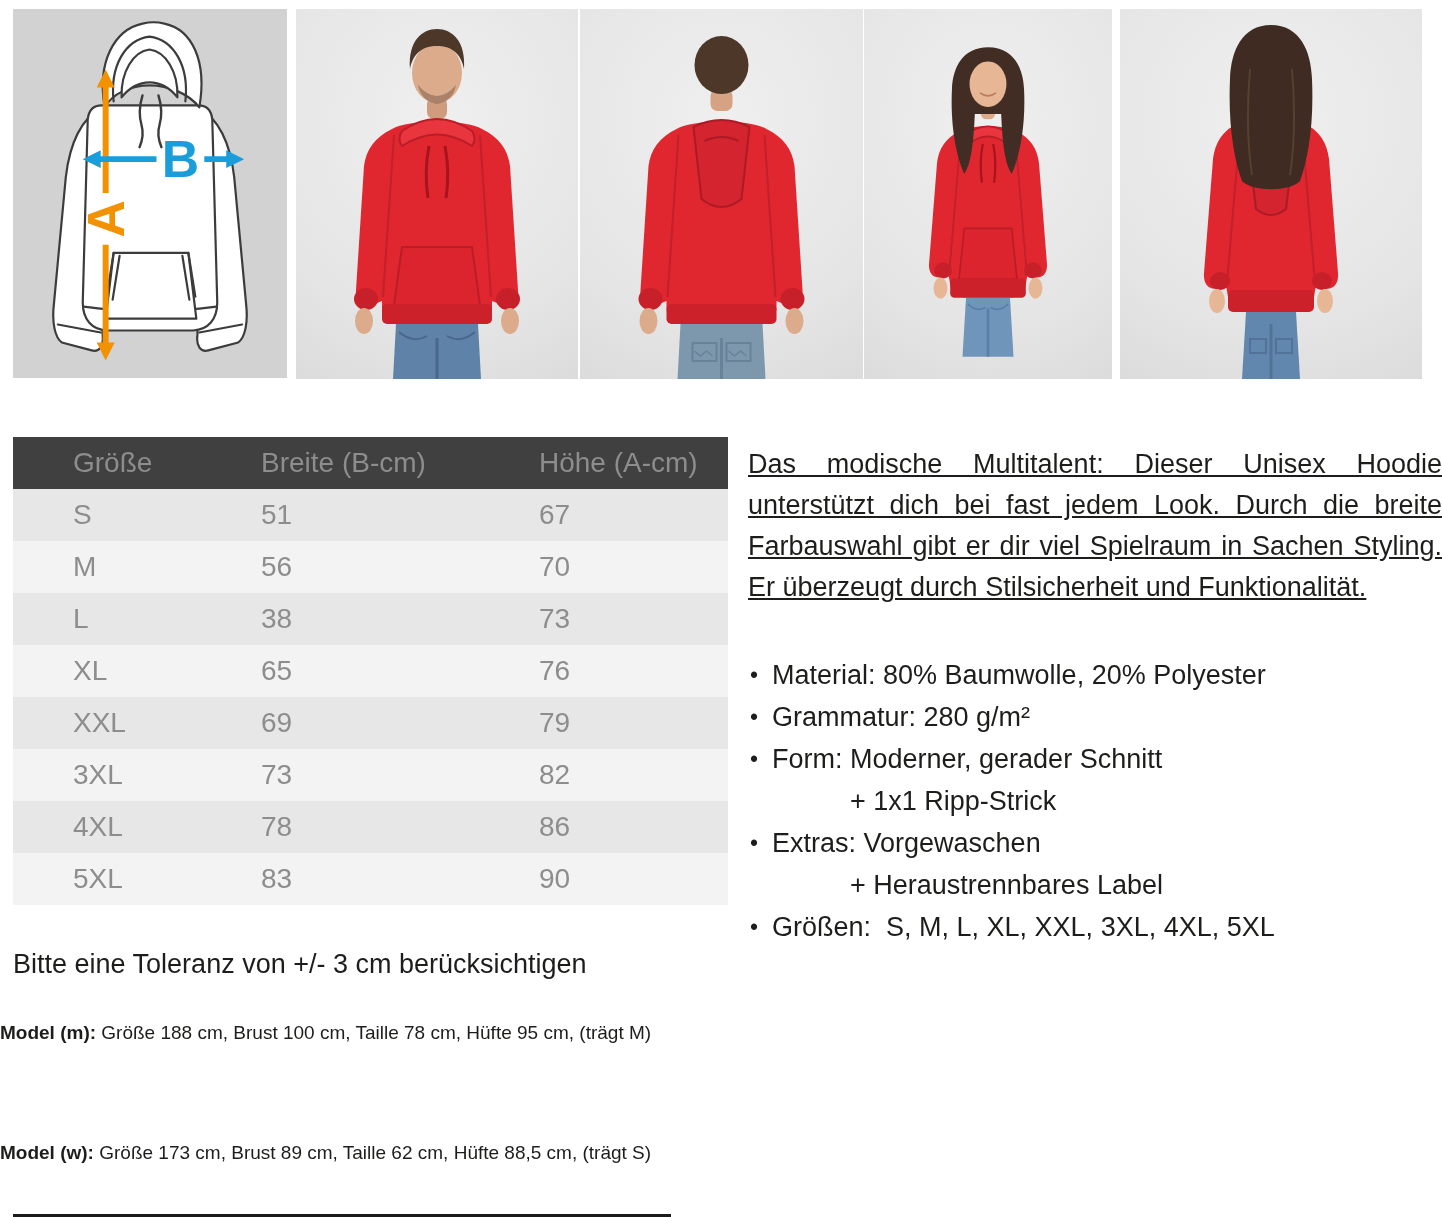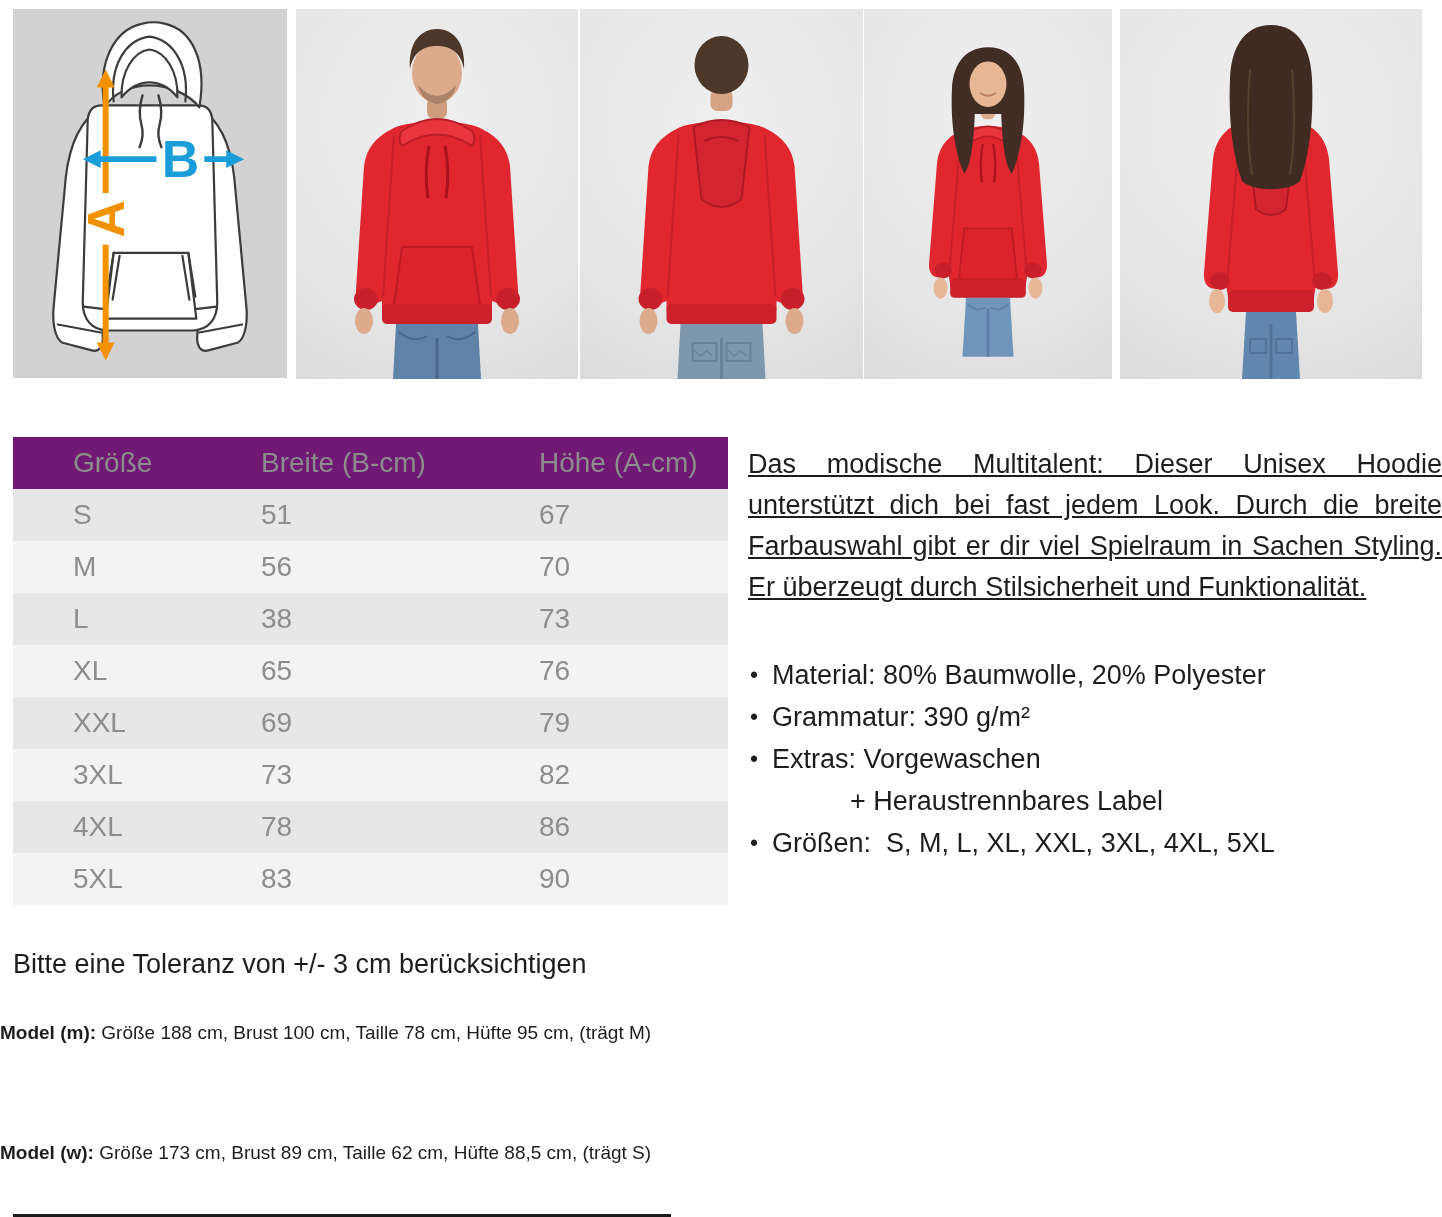--- a/index.html
+++ b/index.html
@@ -24,21 +24,21 @@
   .photo-3 { left:864px;  width:248px; }
   .photo-4 { left:1120px; width:302px; }
 
   
   .size-table-wrap { left:13px; top:437px; width:715px; }
   table.size-table { border-collapse:collapse; width:100%; }
   .size-table tr { height:52px; }
   .size-table th, .size-table td {
     font-weight:400; font-size:28px; color:#8d8d8d; text-align:left; vertical-align:middle;
   }
-  .size-table thead tr { background:#701a75; }
+  .size-table thead tr { background:#404040; }
   .size-table tbody tr:nth-child(odd)  { background:#e7e7e7; }
   .size-table tbody tr:nth-child(even) { background:#f3f3f3; }
   .size-table th:nth-child(1), .size-table td:nth-child(1) { width:232px; padding-left:60px; }
   .size-table th:nth-child(2), .size-table td:nth-child(2) { width:258px; padding-left:16px; }
   .size-table th:nth-child(3), .size-table td:nth-child(3) { padding-left:36px; }
 
   
   .tolerance-note { left:13px; top:944px; width:715px; font-size:27px; line-height:40px; }
   .model-note { left:0; width:715px; font-size:19px; line-height:45px; }
   .model-note-m { top:1010px; }
@@ -250,21 +250,25 @@
 <p class="abs tolerance-note">Bitte eine Toleranz von +/- 3 cm berücksichtigen</p>
 
 <p class="abs model-note model-note-m"><b>Model (m):</b><span> Größe 188 cm, Brust 100 cm, Taille 78 cm, Hüfte 95 cm, (trägt M)</span></p>
 
 <p class="abs model-note model-note-w"><b>Model (w):</b><span> Größe 173 cm, Brust 89 cm, Taille 62 cm, Hüfte 88,5 cm, (trägt S)</span></p>
 
 <div class="abs right-col">
   <p class="intro">Das modische Multitalent: Dieser Unisex Hoodie unterstützt dich bei fast jedem Look. Durch die breite Farbauswahl gibt er dir viel Spielraum in Sachen Styling. Er überzeugt durch Stilsicherheit und Funktionalität.</p>
   <ul class="specs">
     <li><span>Material: 80% Baumwolle, 20% Polyester</span></li>
-    <li><span>Grammatur: 390 g/m²</span></li>
+    <li><span>Grammatur: 280 g/m²</span></li>
+    <li>
+      <span>Form: Moderner, gerader Schnitt</span>
+      <div class="spec-sub">+ 1x1 Ripp-Strick</div>
+    </li>
     <li>
       <span>Extras: Vorgewaschen</span>
       <div class="spec-sub">+ Heraustrennbares Label</div>
     </li>
     <li><span>Größen:&nbsp; S, M, L, XL, XXL, 3XL, 4XL, 5XL</span></li>
   </ul>
 </div>
 
 <div class="abs bottom-bar"></div>
 

